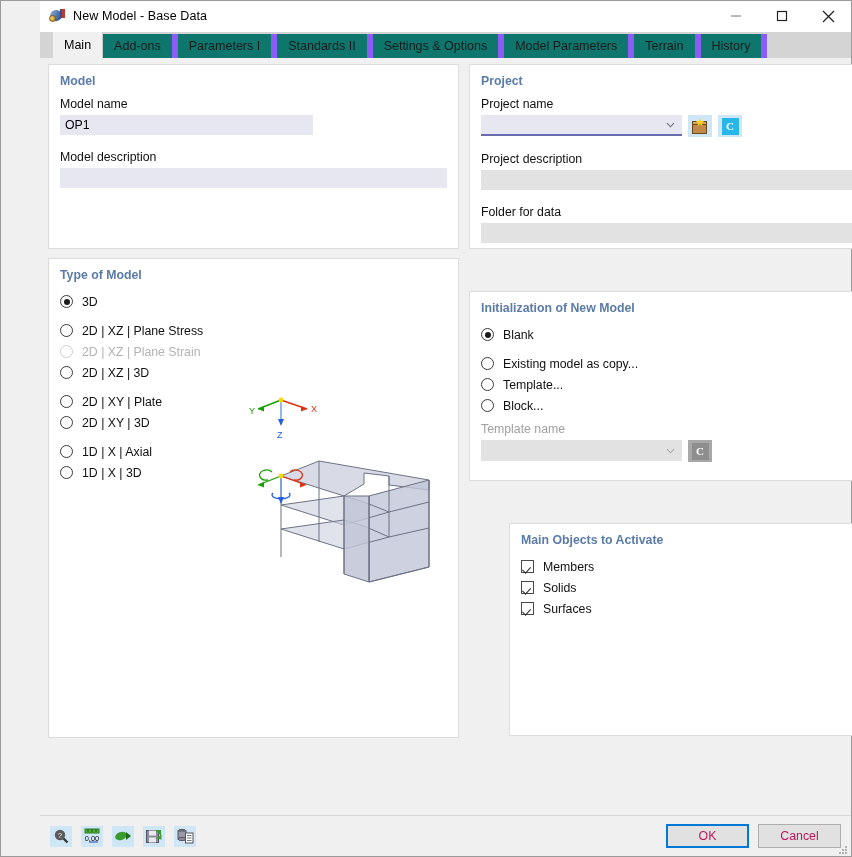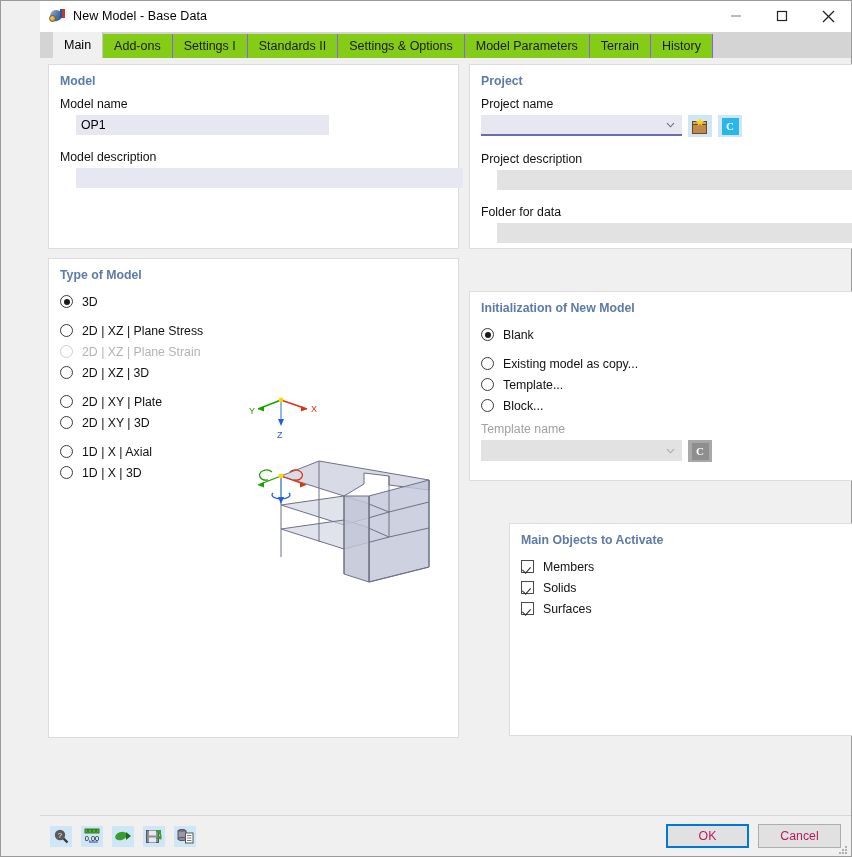--- a/index.html
+++ b/index.html
@@ -74,22 +74,22 @@
     height: 26px;
     background: #d4d4d4;
     display: flex;
     align-items: flex-end;
     padding-left: 13px;
     flex: 0 0 auto;
     position: relative;
   }
   .tab {
     height: 24px;
-    background: #84cc16;
-    border-right: 1px solid #8b5cf6;
+    background: #0f766e;
+    border-right: 6px solid #8b5cf6;
     display: flex; align-items: center;
     padding: 0 11px;
     font-size: 12.5px;
     color: #1a1a1a;
     white-space: nowrap;
   }
   .tab.active {
     background: #f0f0f0;
     height: 26px;
     border-right: 1px solid #c8c8c8;
@@ -132,21 +132,20 @@
   .txtinput {
     height: 20px;
     background: #e7e7f2;
     border: none;
     width: 100%;
     font-family: "Liberation Sans", sans-serif;
     font-size: 12.3px;
     color: #000;
     padding: 0 5px;
     outline: none;
-    margin-left: 16px;
   }
   .txtinput.gray { background: #e2e2e2; }
 
   .combo-row { display: flex; align-items: flex-start; gap: 6px; }
   .combo {
     position: relative;
     height: 21px;
     background: #e7e7f2;
     border-bottom: 2px solid #6b6bb0;
     flex: 0 0 auto;
@@ -284,21 +283,21 @@
   </div>
 
   <div id="tabstrip">
     <div class="tab active">
         <span>Main</span>
       </div>
     <div class="tab">
         <span>Add-ons</span>
       </div>
     <div class="tab">
-        <span>Settings I</span>
+        <span>Parameters I</span>
       </div>
     <div class="tab">
         <span>Standards II</span>
       </div>
     <div class="tab">
         <span>Settings &amp; Options</span>
       </div>
     <div class="tab">
         <span>Model Parameters</span>
       </div>

